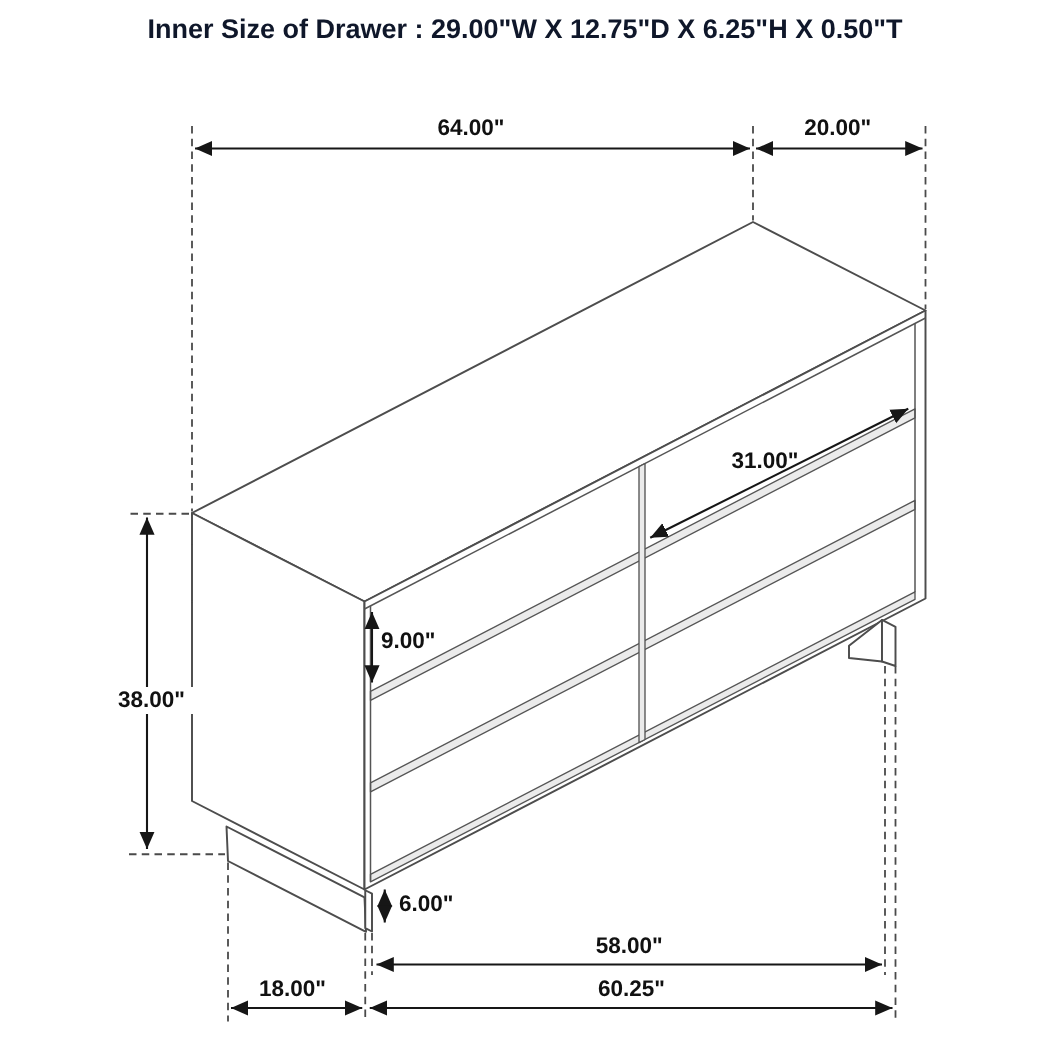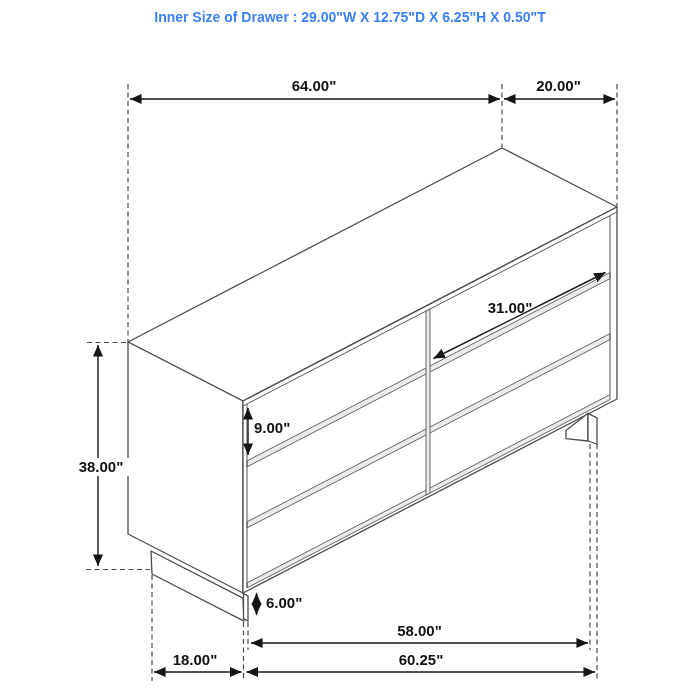--- a/index.html
+++ b/index.html
@@ -3,21 +3,21 @@
 <meta charset="utf-8">
 <style>
   html,body{margin:0;padding:0;background:#fff;}
   #stage{
     position:relative;width:700px;height:700px;background:#fff;overflow:hidden;
     font-family:"Liberation Sans", sans-serif;
   }
   #drawing{position:absolute;left:0;top:0;}
   .title{
     position:absolute;left:0;top:9px;width:700px;text-align:center;
-    font-size:14px;font-weight:bold;color:#3b82f6;letter-spacing:0px;
+    font-size:18px;font-weight:bold;color:#0f172a;letter-spacing:0px;
   }
   .dim-label{
     position:absolute;font-size:15px;font-weight:bold;color:#111;
     text-align:center;white-space:nowrap;line-height:18px;
   }
   .dim-label.left{text-align:left;}
   .dim-label.bg{background:#fff;padding:0 1px;}
   .outline{fill:#ffffff;stroke:#4d4d4d;stroke-width:1.3;stroke-linejoin:round;}
   .inner{fill:none;stroke:#555555;stroke-width:1;}
   .strip{fill:#ebebeb;stroke:#555555;stroke-width:0.9;stroke-linejoin:round;}

